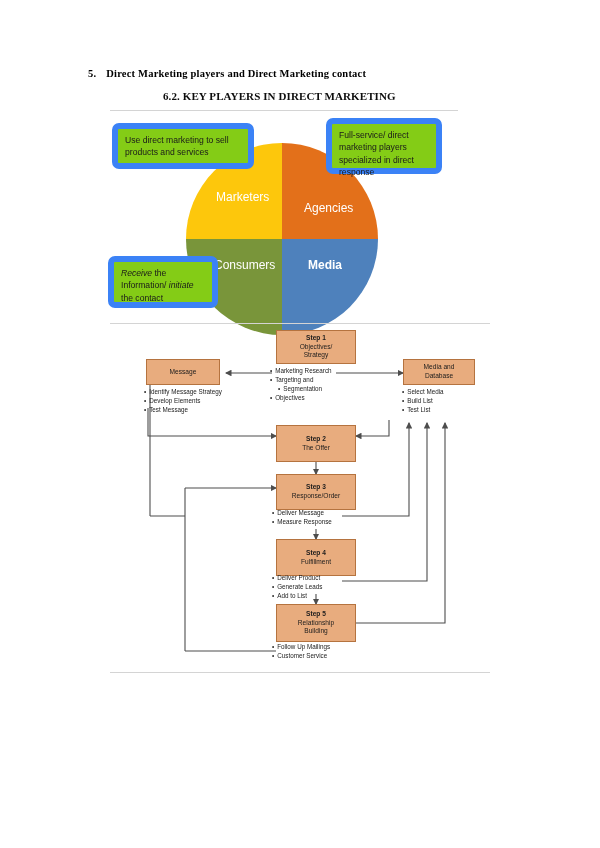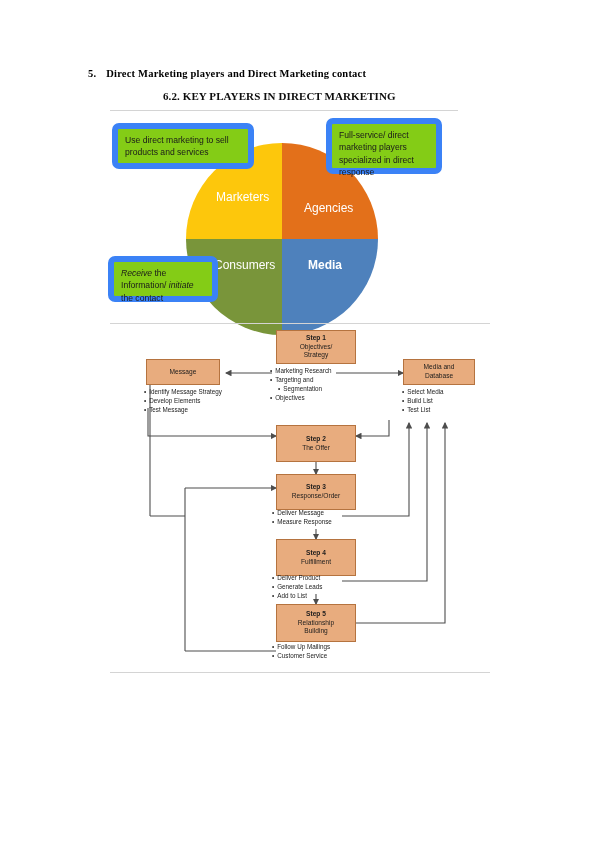--- a/index.html
+++ b/index.html
@@ -100,21 +100,21 @@
     box-sizing: border-box;
     font-size: 8.6px;
     line-height: 1.45;
     color: #1a1a1a;
     padding: 5px 6px 5px 7px;
     font-family: "Liberation Sans", sans-serif;
   }
   .callout i { font-style: italic; }
   .co-tl { left: 12px;  top: 5px;   width: 142px; height: 46px; }
   .co-tr { left: 226px; top: 0px;   width: 116px; height: 56px; }
-  .co-bl { left: 8px;   top: 138px; width: 110px; height: 46px; }
+  .co-bl { left: 8px;   top: 138px; width: 110px; height: 52px; }
   .co-br { left: 247px; top: 138px; width: 106px; height: 52px; }
   .co-tr, .co-br { z-index: 5; }
   .co-tl, .co-bl { z-index: 5; }
 
   .stray-mark {
     position: absolute;
     left: 352px;
     top: 200px;
     font-size: 6px;
     color: #6e6e6e;

